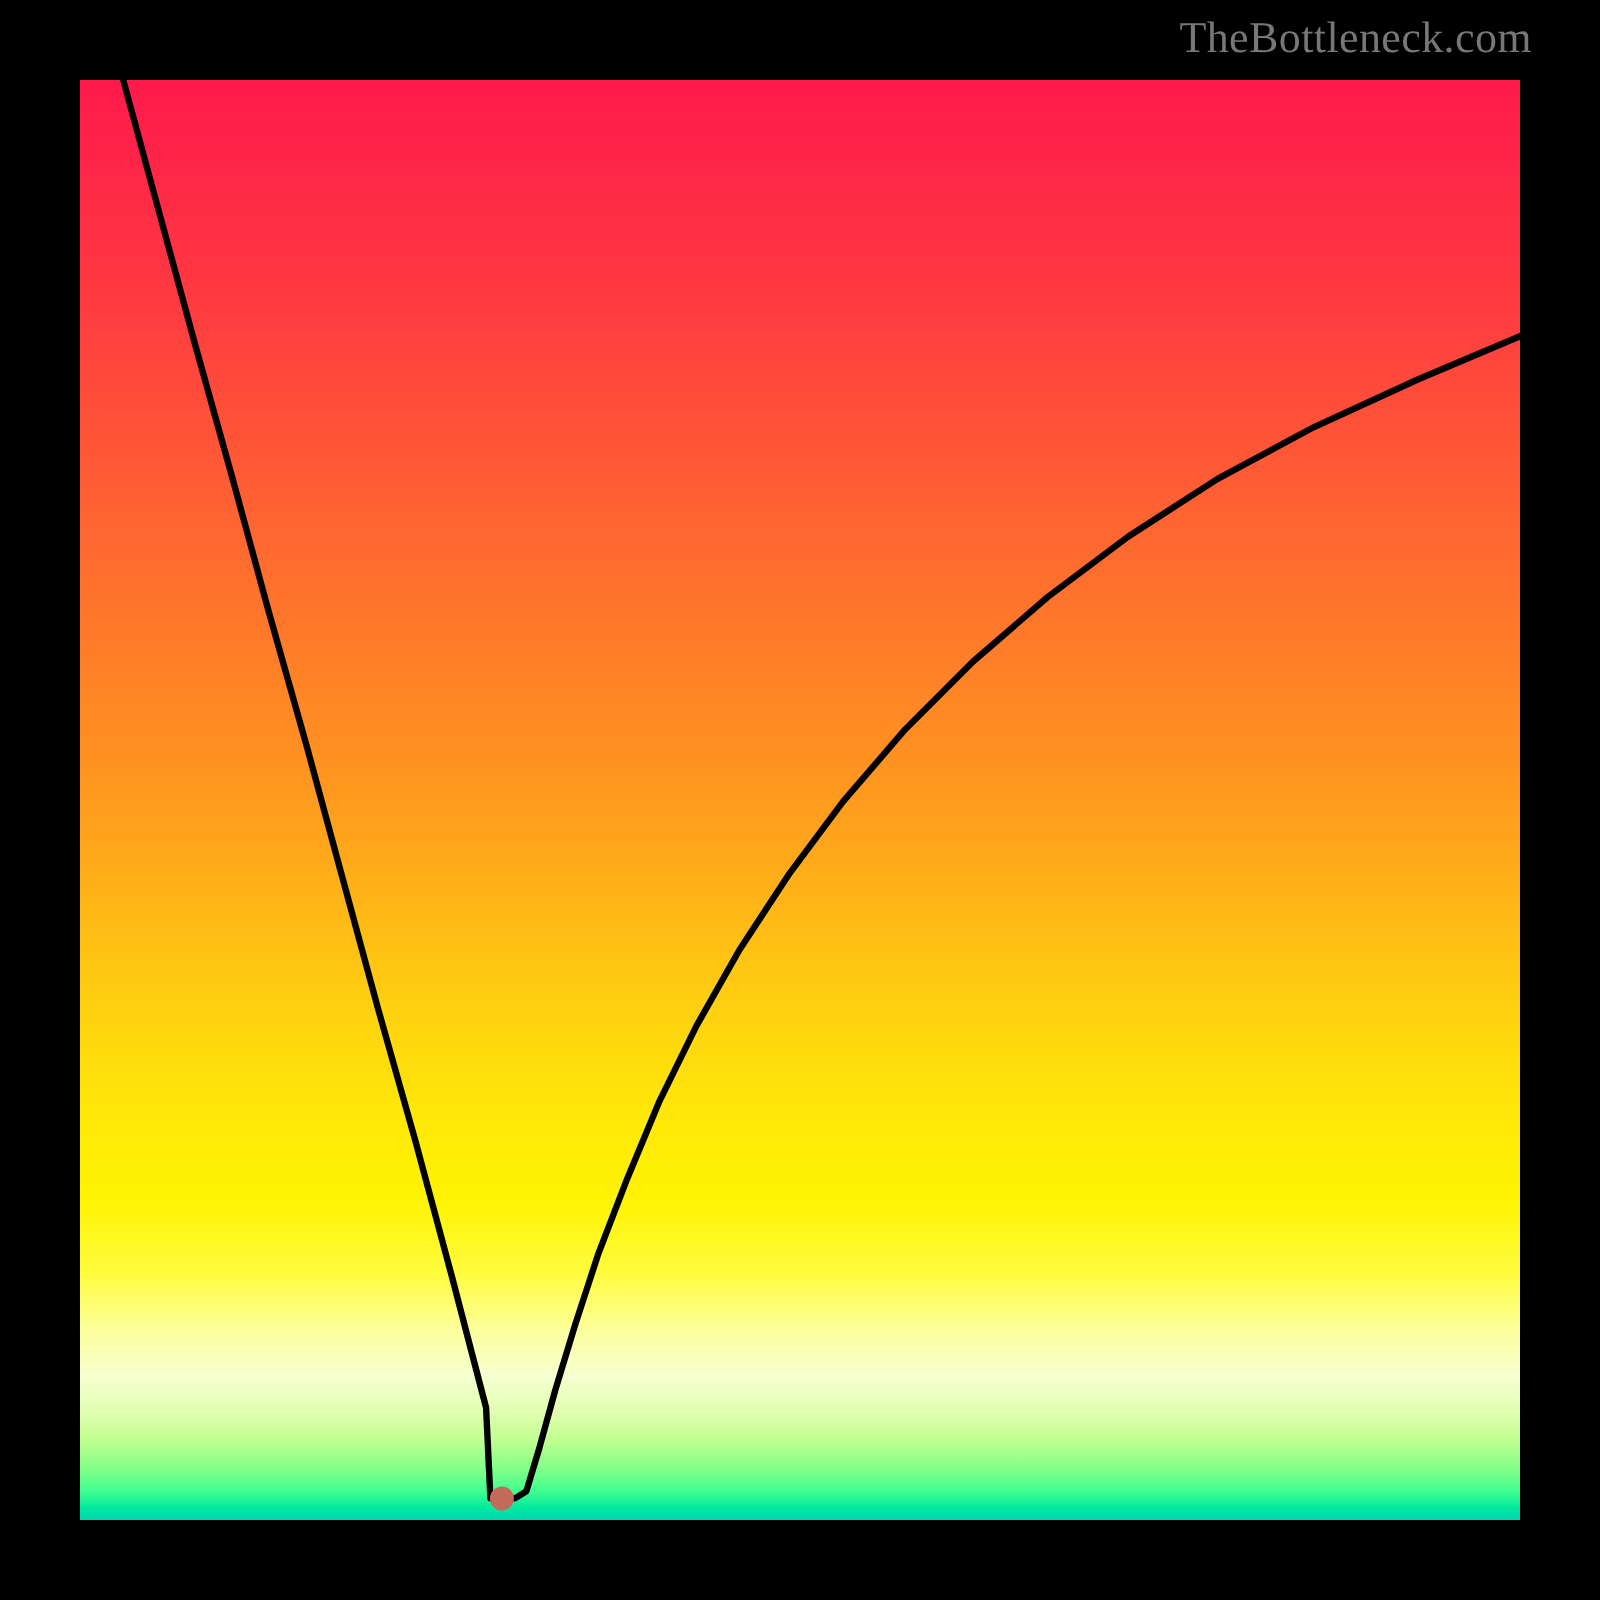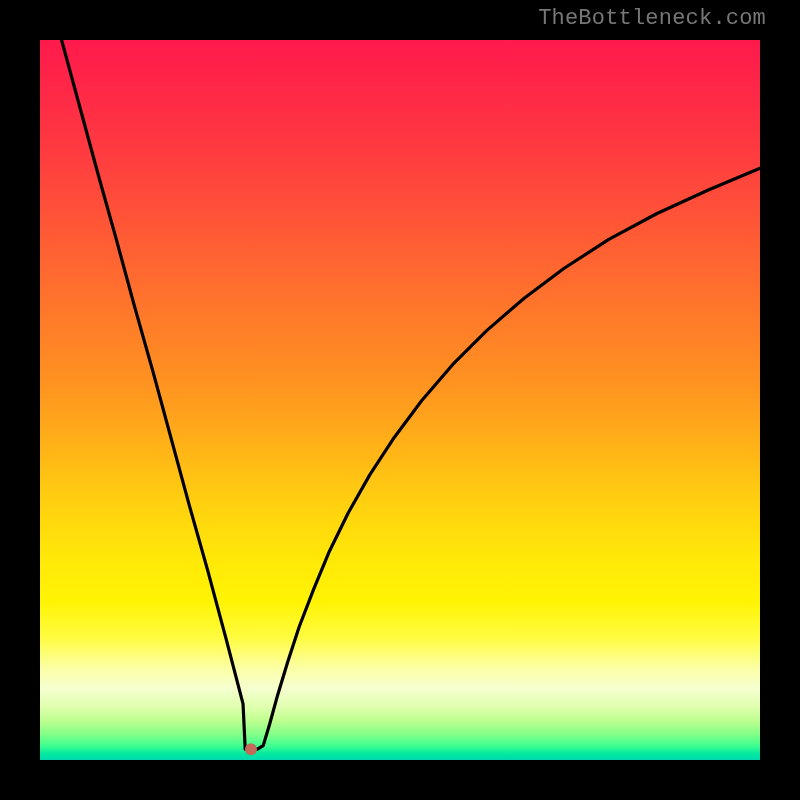--- a/index.html
+++ b/index.html
@@ -50,21 +50,21 @@
     );
   }
   .watermark {
     position: absolute;
     top: 6px;
     right: 34px;
     color: #777;
     font-size: 22px;
     font-weight: 500;
     letter-spacing: 0.2px;
-    font-family: Liberation Mono, monospace;
+    font-family: Liberation Serif, serif;
   }
   .curve-svg {
     position: absolute;
     left: 0;
     top: 0;
     width: 720px;
     height: 720px;
   }
 </style>
 </head>

